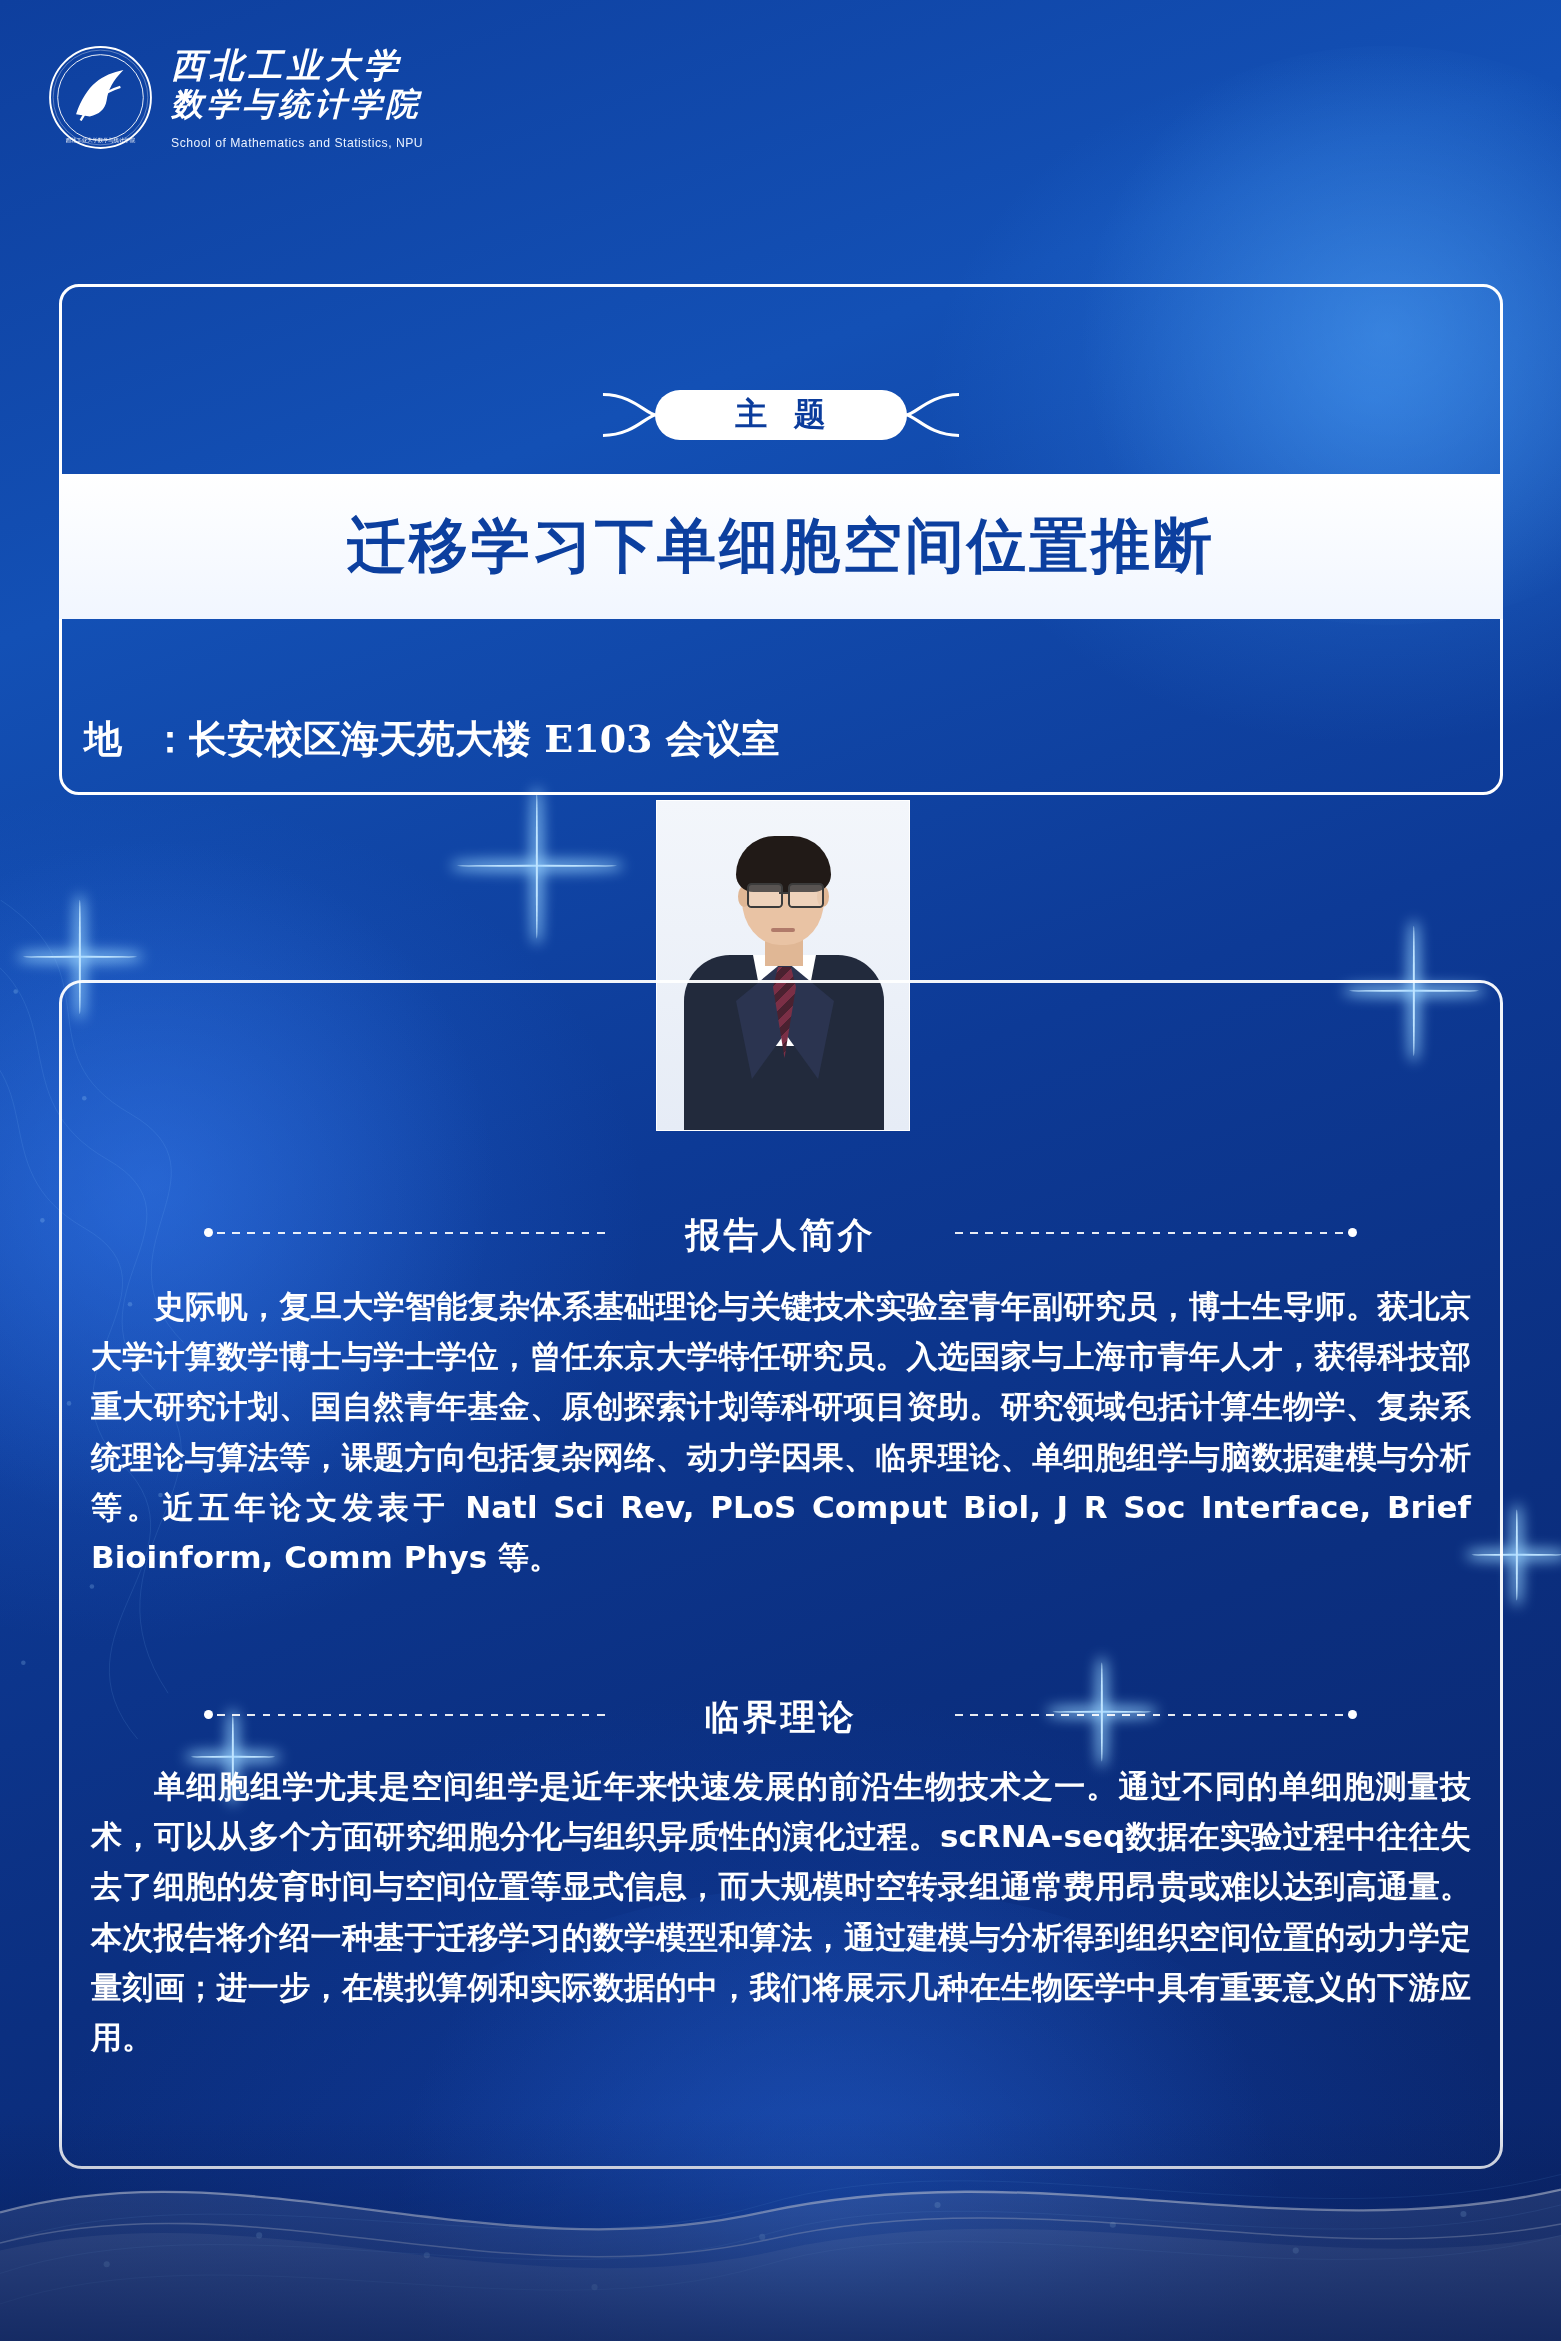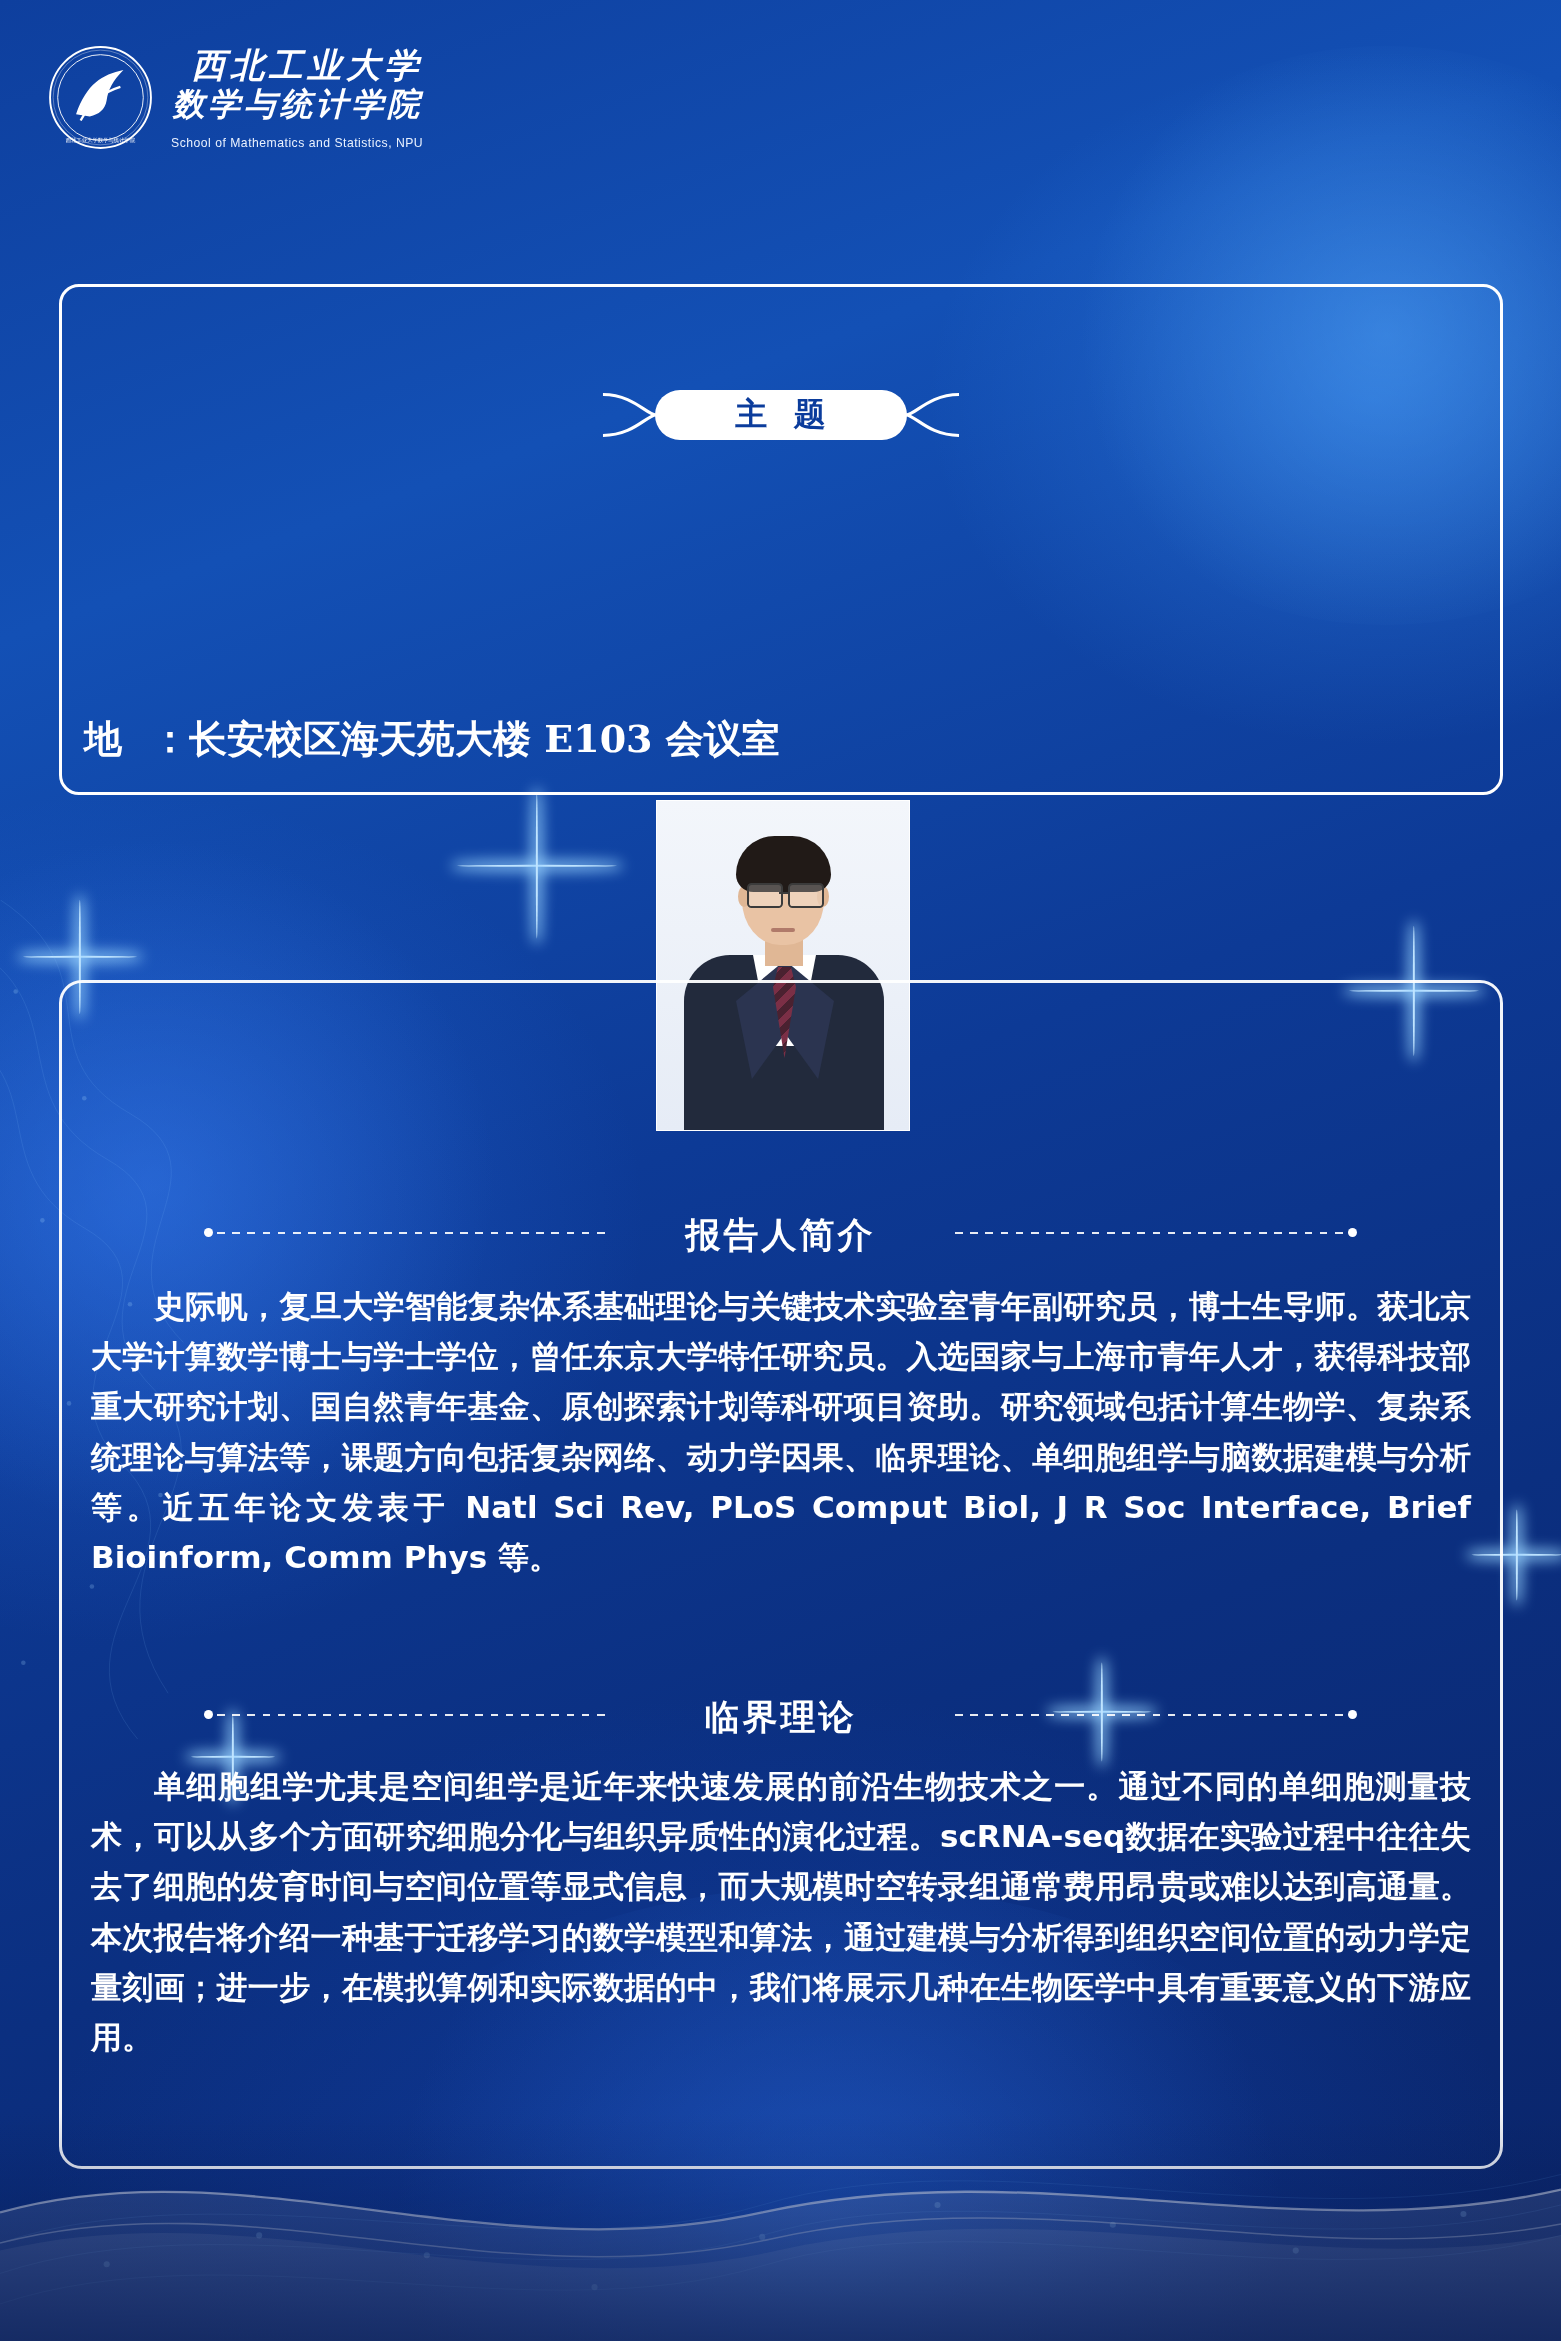--- a/index.html
+++ b/index.html
@@ -87,21 +87,20 @@
   .logo-seal {
     width: 107px;
     height: 107px;
     position: relative;
   }
   .logo-text {
     display: flex;
     flex-direction: column;
     justify-content: center;
     color: #ffffff;
-    text-align: right;
   }
   .logo-cn1 {
     font-family: "DejaVu Serif", serif;
     font-size: 34px;
     font-weight: 700;
     letter-spacing: 4.6px;
     line-height: 1.18;
     font-style: italic;
   }
   .logo-cn2 {
@@ -443,20 +442,23 @@
 
   <div class="frame"></div>
 
 
   <svg class="topic-badge-wings" viewBox="0 0 470 66">
     <path d="M0,6 C40,6 58,33 70,33 C58,33 40,60 0,60" fill="none" stroke="#ffffff" stroke-width="4"></path>
     <path d="M470,6 C430,6 412,33 400,33 C412,33 430,60 470,60" fill="none" stroke="#ffffff" stroke-width="4"></path>
   </svg>
   <div class="topic-badge">主 题</div>
 
+  <div class="title-band">
+    <div class="title-band-text">迁移学习下单细胞空间位置推断</div>
+  </div>
 
   <div class="info-line info-place">
     <span class="lbl">地</span><span>：</span><span>长安校区海天苑大楼 E103 会议室</span>
   </div>
 
   <div class="portrait">
     <div class="p-suit"></div>
     <div class="p-shirt"></div>
     <div class="p-lapel-l"></div>
     <div class="p-lapel-r"></div>

